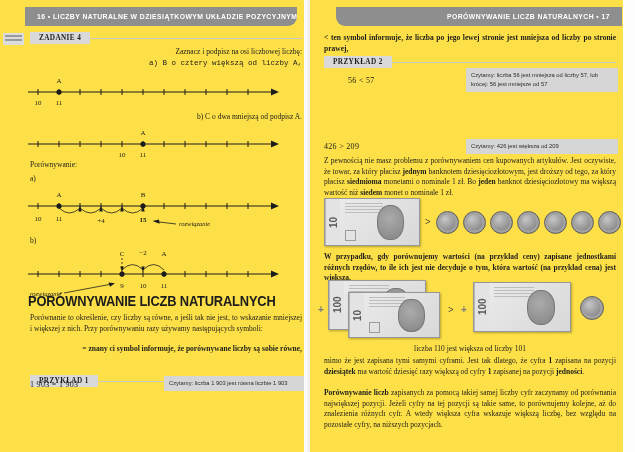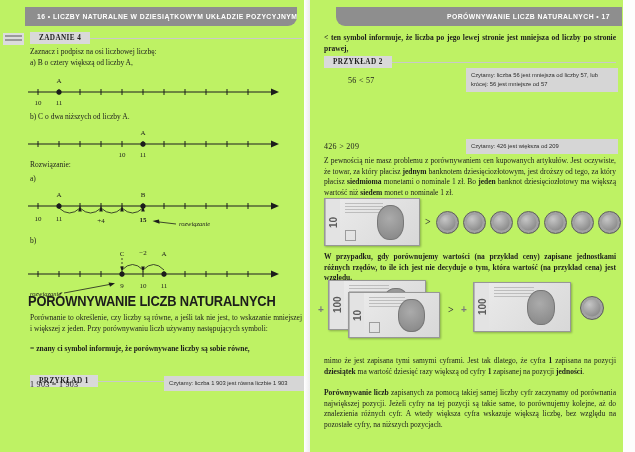--- a/index.html
+++ b/index.html
@@ -1,35 +1,35 @@
 <!DOCTYPE html>
 <html><head>
 <meta charset="utf-8">
 <style>
   html,body{margin:0;padding:0;background:#ffffff;}
   .canvas{position:relative;width:635px;height:452px;background:#fdfdfd;overflow:hidden;
           font-family:"Liberation Serif",serif;color:#1c1c1c;}
-  .page{position:absolute;top:0;height:452px;background:#bef264;}
+  .page{position:absolute;top:0;height:452px;background:#fde047;}
   .page-left{left:0;width:309px;}
   .page-right{left:310px;width:313px;text-decoration:underline;}
   .spine{position:absolute;top:0;left:304px;width:22px;height:452px;
          background:linear-gradient(90deg,#fff 0%,#e3e3e3 42%,#efefef 55%,#fff 100%);}
   .hdr{position:absolute;top:7px;height:19px;background:#8e8e8e;color:#fff;
        font:bold 6.8px "Liberation Sans",sans-serif;letter-spacing:.45px;line-height:19px;
        white-space:nowrap;overflow:hidden;}
   .hdr-left{left:25px;width:260px;border-bottom-right-radius:9px;padding-left:12px;}
   .hdr-right{left:26px;width:286px;border-bottom-left-radius:9px;text-align:right;padding-right:12px;box-sizing:border-box;}
   .margin-note{position:absolute;left:3px;top:33px;width:21px;height:12px;background:#dcdcdc;}
   .margin-note i{display:block;height:2px;margin:2px 2px 0 2px;background:#9a9a9a;}
   .badge-row{position:absolute;display:flex;align-items:center;}
   .badge{background:#d9d9d9;color:#1d1d1d;font:bold 7.2px "Liberation Serif",serif;
          padding:2px 9px;letter-spacing:.4px;white-space:nowrap;}
   .badge-rule{flex:1;height:1px;background:#c9c9c9;}
   .btxt{position:absolute;font:7.5px/1.4 "Liberation Serif",serif;text-align:justify;}
-  .nojust{text-align:left;}
+  .nojust{text-align:right;}
   .boldp{font-weight:bold;}
   .expr{position:absolute;font:8px "Liberation Serif",serif;letter-spacing:.3px;}
   .czytamy{position:absolute;background:#d6d6d6;color:#2b2b2b;
            font:5.8px/1.55 "Liberation Sans",sans-serif;padding:3px 5px;box-sizing:border-box;}
   .sec-title{position:absolute;font:bold 14px "Liberation Sans",sans-serif;letter-spacing:-.2px;
              transform:scaleX(.92);transform-origin:left center;white-space:nowrap;}
   svg text{font-family:"Liberation Serif",serif;font-size:7px;fill:#1c1c1c;}
   svg text.it{font-style:italic;font-size:6.5px;}
   svg text.bd{font-weight:bold;}
   svg .stroke{stroke:#1c1c1c;stroke-width:1;fill:none;}
@@ -71,21 +71,21 @@
         <i></i>
         <i></i>
       </div>
 
     <div class="badge-row" style="left:30px;top:32px;width:272px;">
       <span class="badge">ZADANIE 4</span>
       <span class="badge-rule"></span>
     </div>
 
     <div class="btxt nojust" style="left:30px;top:47px;width:272px;">Zaznacz i podpisz na osi liczbowej liczbę:</div>
-    <div class="btxt nojust" style="left:30px;top:58px;width:272px;">a) B o cztery większą od liczby A,</div>
+    <div class="btxt nojust" style="left:30px;top:58px;width:272px;font-family:Liberation Mono, monospace;">a) B o cztery większą od liczby A,</div>
 
     <svg class="nl" style="left:28px;top:74px;" width="254" height="36" viewBox="0 0 254 36">
       <line class="stroke" x1="0" y1="18" x2="244" y2="18"></line>
       <polygon class="fillb" points="243,14.5 251,18 243,21.5"></polygon>
       <g class="stroke">
           <line x1="10" y1="15" x2="10" y2="21"></line>
           <line x1="31" y1="15" x2="31" y2="21"></line>
           <line x1="52" y1="15" x2="52" y2="21"></line>
           <line x1="73" y1="15" x2="73" y2="21"></line>
           <line x1="94" y1="15" x2="94" y2="21"></line>
@@ -95,21 +95,21 @@
           <line x1="178" y1="15" x2="178" y2="21"></line>
           <line x1="199" y1="15" x2="199" y2="21"></line>
           <line x1="220" y1="15" x2="220" y2="21"></line>
         </g>
       <circle class="fillb" cx="31" cy="18" r="2.6"></circle>
       <text x="31" y="9" text-anchor="middle">A</text>
       <text x="10" y="31" text-anchor="middle">10</text>
       <text x="31" y="31" text-anchor="middle">11</text>
     </svg>
 
-    <div class="btxt nojust" style="left:30px;top:112px;width:272px;">b) C o dwa niższych od liczby A.</div>
+    <div class="btxt nojust" style="left:30px;top:112px;width:272px;">b) C o dwa mniejszą od podpisz A.</div>
 
     <svg class="nl" style="left:28px;top:126px;" width="254" height="36" viewBox="0 0 254 36">
       <line class="stroke" x1="0" y1="18" x2="244" y2="18"></line>
       <polygon class="fillb" points="243,14.5 251,18 243,21.5"></polygon>
       <g class="stroke">
           <line x1="10" y1="15" x2="10" y2="21"></line>
           <line x1="31" y1="15" x2="31" y2="21"></line>
           <line x1="52" y1="15" x2="52" y2="21"></line>
           <line x1="73" y1="15" x2="73" y2="21"></line>
           <line x1="94" y1="15" x2="94" y2="21"></line>
@@ -119,21 +119,21 @@
           <line x1="178" y1="15" x2="178" y2="21"></line>
           <line x1="199" y1="15" x2="199" y2="21"></line>
           <line x1="220" y1="15" x2="220" y2="21"></line>
         </g>
       <circle class="fillb" cx="115" cy="18" r="2.6"></circle>
       <text x="115" y="9" text-anchor="middle">A</text>
       <text x="94" y="31" text-anchor="middle">10</text>
       <text x="115" y="31" text-anchor="middle">11</text>
     </svg>
 
-    <div class="btxt nojust" style="left:30px;top:160px;">Rozwiązanie:</div>
+    <div class="btxt nojust" style="left:30px;top:160px;">Porównywanie:</div>
     <div class="btxt nojust" style="left:30px;top:174px;">a)</div>
 
     <svg class="nl" style="left:28px;top:188px;" width="254" height="50" viewBox="0 0 254 50">
       <line class="stroke" x1="0" y1="18" x2="244" y2="18"></line>
       <polygon class="fillb" points="243,14.5 251,18 243,21.5"></polygon>
       <g class="stroke">
           <line x1="10" y1="15" x2="10" y2="21"></line>
           <line x1="31" y1="15" x2="31" y2="21"></line>
           <line x1="52" y1="15" x2="52" y2="21"></line>
           <line x1="73" y1="15" x2="73" y2="21"></line>
@@ -197,21 +197,21 @@
       <text x="94" y="42" text-anchor="middle">9</text>
       <text x="115" y="42" text-anchor="middle">10</text>
       <text x="136" y="42" text-anchor="middle">11</text>
       <line class="thin" x1="36" y1="47" x2="84" y2="38"></line>
       <polygon class="fillb" points="80.5,36.4 82,40.8 87,37.2"></polygon>
       <text class="it" x="2" y="50">rozwiązanie</text>
     </svg>
 
     <div class="sec-title" style="left:28px;top:293px;">PORÓWNYWANIE LICZB NATURALNYCH</div>
 
-    <div class="btxt" style="left:30px;top:313px;width:272px;">Porównanie to określenie, czy liczby są równe, a jeśli tak nie jest, to wskazanie mniejszej i większej z jeden. Przy porównywaniu liczb używamy następujących symboli:</div>
+    <div class="btxt" style="left:30px;top:313px;width:272px;">Porównanie to określenie, czy liczby są równe, a jeśli tak nie jest, to wskazanie mniejszej i większej z nich. Przy porównywaniu razy używamy następujących symboli:</div>
 
     <div class="btxt nojust boldp" style="left:30px;top:344px;width:272px;">= znany ci symbol informuje, że porównywane liczby są sobie równe,</div>
 
     <div class="badge-row" style="left:30px;top:375px;width:272px;">
       <span class="badge">PRZYKŁAD 1</span>
       <span class="badge-rule"></span>
     </div>
 
     <div class="expr" style="left:30px;top:380px;">1 903 = 1 903</div>
 
@@ -253,21 +253,21 @@
       <span class="gt-sign" style="position:absolute;left:101px;top:20px;">&gt;</span>
       <span class="coin" style="position:absolute;left:112px;top:15px;"></span>
       <span class="coin" style="position:absolute;left:139px;top:15px;"></span>
       <span class="coin" style="position:absolute;left:166px;top:15px;"></span>
       <span class="coin" style="position:absolute;left:193px;top:15px;"></span>
       <span class="coin" style="position:absolute;left:220px;top:15px;"></span>
       <span class="coin" style="position:absolute;left:247px;top:15px;"></span>
       <span class="coin" style="position:absolute;left:274px;top:15px;"></span>
     </div>
 
-    <div class="btxt boldp" style="left:14px;top:252px;width:292px;">W przypadku, gdy porównujemy wartości (na przykład ceny) zapisane jednostkami różnych rzędów, to ile ich jest nie decyduje o tym, która wartość (na przykład cena) jest względu.</div>
+    <div class="btxt boldp" style="left:14px;top:252px;width:292px;">W przypadku, gdy porównujemy wartości (na przykład ceny) zapisane jednostkami różnych rzędów, to ile ich jest nie decyduje o tym, która wartość (na przykład cena) jest większa.</div>
 
     <div class="moneyrow" style="left:8px;top:280px;width:306px;height:62px;">
       <span class="plus-sign" style="position:absolute;left:0;top:24px;">+</span>
       <div class="note" style="left:10px;top:0;width:96px;height:48px;">
         <span class="note-denom">100</span>
         <span class="note-lines"></span>
         <span class="note-portrait"></span>
       </div>
       <div class="note" style="left:30px;top:12px;width:90px;height:44px;">
         <span class="note-denom">10</span>
@@ -278,18 +278,19 @@
       <span class="gt-sign" style="position:absolute;left:130px;top:24px;">&gt;</span>
       <span class="plus-sign" style="position:absolute;left:143px;top:24px;">+</span>
       <div class="note" style="left:155px;top:2px;width:96px;height:48px;">
         <span class="note-denom">100</span>
         <span class="note-lines"></span>
         <span class="note-portrait"></span>
       </div>
       <span class="coin" style="position:absolute;left:262px;top:16px;width:22px;height:22px;"></span>
     </div>
 
+    <div class="caption" style="left:14px;top:344px;width:292px;">liczba 110 jest większa od liczby 101</div>
 
     <div class="btxt" style="left:14px;top:356px;width:292px;"><span>mimo że jest zapisana tymi samymi cyframi. Jest tak dlatego, że cyfra </span><span style="font-weight: bold;">1</span><span> zapisana na pozycji </span><span style="font-weight: bold;">dziesiątek</span><span> ma wartość dziesięć razy większą od cyfry </span><span style="font-weight: bold;">1</span><span> zapisanej na pozycji </span><span style="font-weight: bold;">jedności</span><span>.</span></div>
 
     <div class="btxt" style="left:14px;top:388px;width:292px;"><span style="font-weight: bold;">Porównywanie liczb</span><span> zapisanych za pomocą takiej samej liczby cyfr zaczynamy od porównania największej pozycji. Jeżeli cyfry na tej pozycji są takie same, to porównujemy kolejne, aż do znalezienia różnych cyfr. A wtedy większa cyfra wskazuje większą liczbę, bez względu na pozostałe cyfry, na niższych pozycjach.</span></div>
   </div>
 </div>
 
 </body></html>

